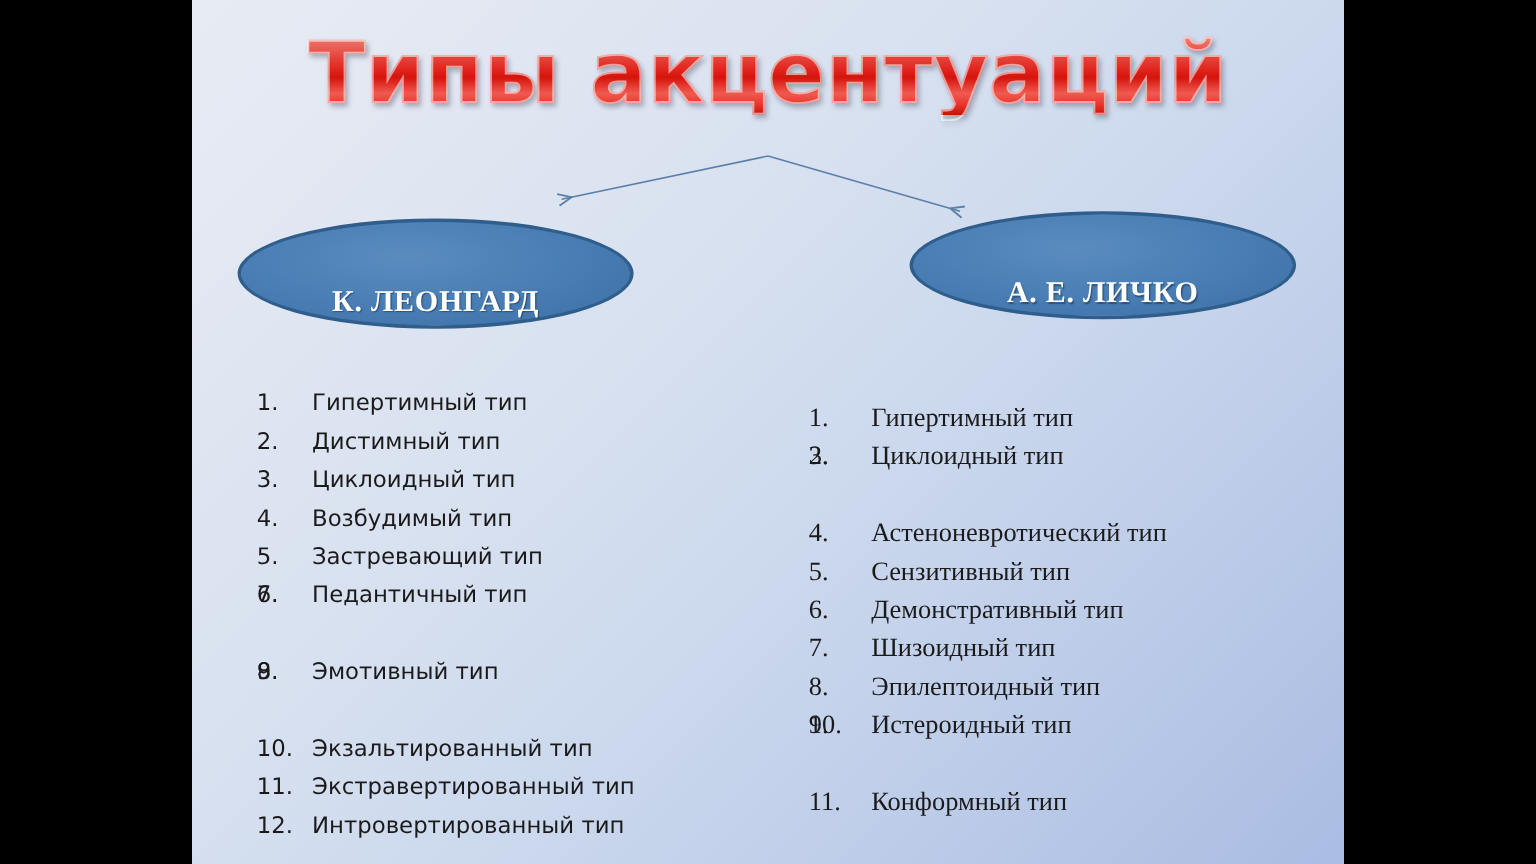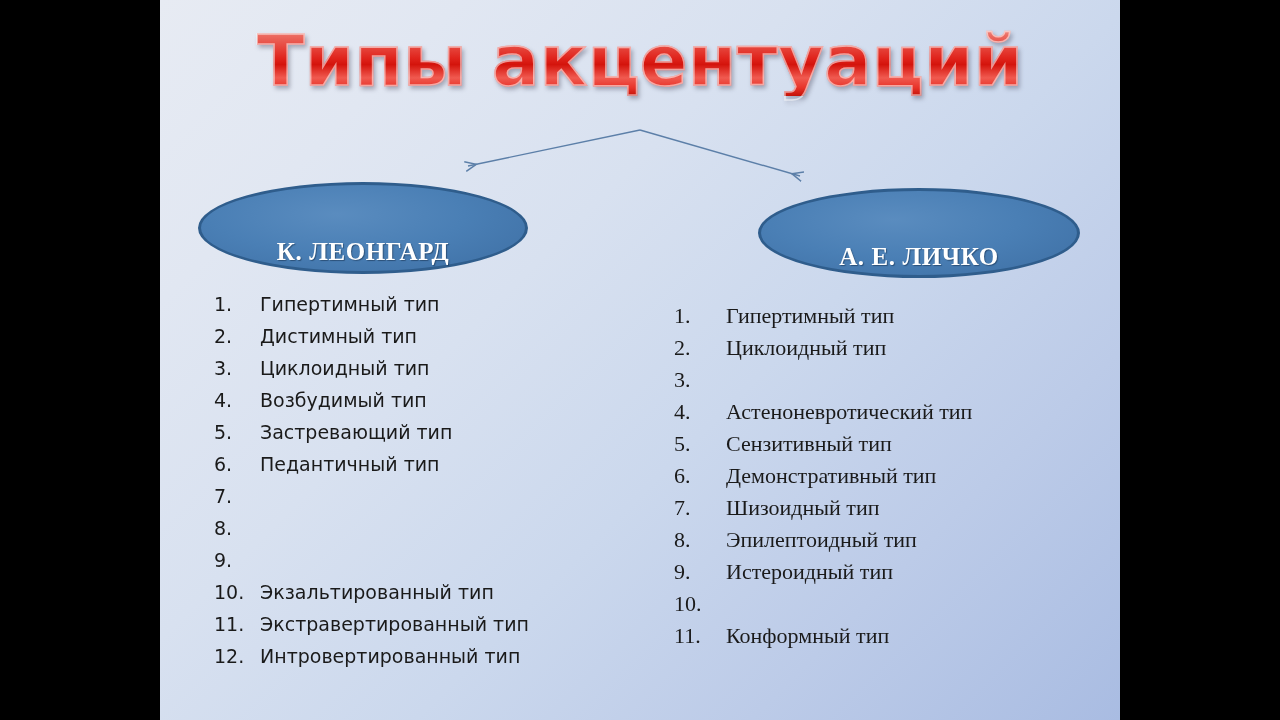--- a/index.html
+++ b/index.html
@@ -112,21 +112,21 @@
     color: #ffffff;
     letter-spacing: 0.6px;
     white-space: nowrap;
     text-shadow: 1px 1px 1px rgba(20,45,75,0.55);
     margin-top: 48px;
   }
   #ellipse-leonhard {
     left: 38px;  top: 182px;  width: 330px; height: 92px;
   }
   #ellipse-lichko {
-    left: 598px; top: 188px;  width: 322px; height: 90px;
+    left: 598px; top: 176px;  width: 322px; height: 90px;
   }
 
   
   .type-list {
     position: absolute;
     list-style: none;
     margin: 0;
     padding: 0;
     z-index: 4;
   }
@@ -135,20 +135,21 @@
     align-items: baseline;
     color: #1a1a1a;
   }
   .type-list .num {
     flex: 0 0 auto;
     text-align: left;
   }
   .type-list .txt {
     flex: 1 1 auto;
     white-space: nowrap;
+    margin-top: 32px;
   }
 
   
   #list-leonhard {
     left: 54px;
     top: 288px;
     width: 420px;
     font-family: "DejaVu Sans", "Liberation Sans", sans-serif;
     font-size: 19px;
   }
@@ -224,20 +225,21 @@
       </li>
       <li>
         <span class="num">6.</span>
         <span class="txt">Педантичный тип</span>
       </li>
       <li>
         <span class="num">7.</span>
       </li>
       <li>
         <span class="num">8.</span>
+        <span class="txt">Эмотивный тип</span>
       </li>
       <li>
         <span class="num">9.</span>
       </li>
       <li>
         <span class="num">10.</span>
         <span class="txt">Экзальтированный тип</span>
       </li>
       <li>
         <span class="num">11.</span>

